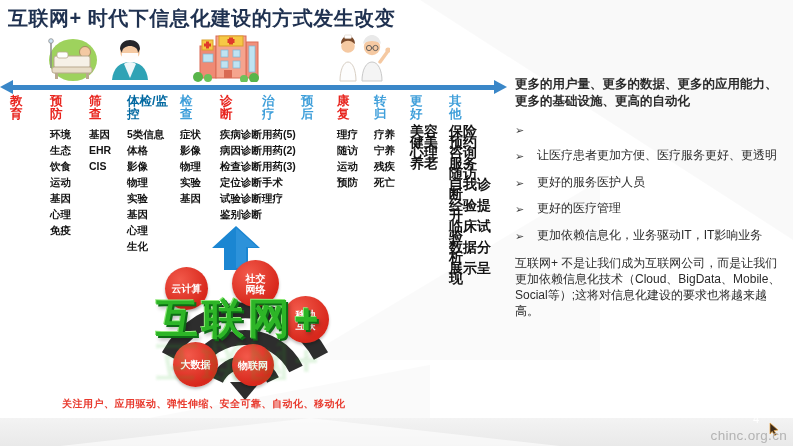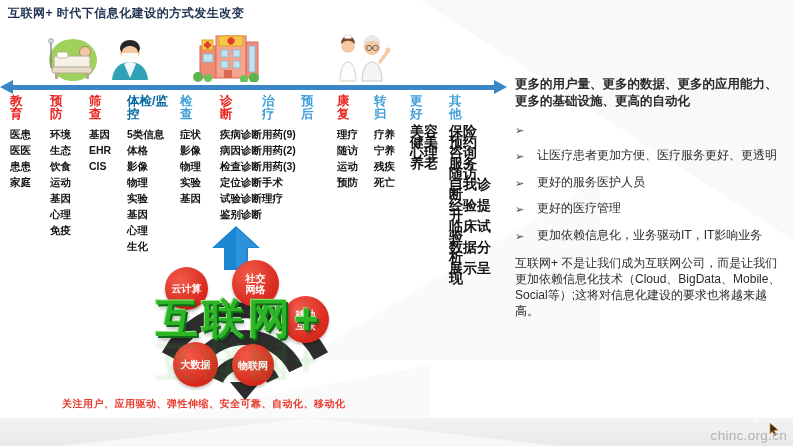--- a/index.html
+++ b/index.html
@@ -17,21 +17,21 @@
   .facet.f3{left:0;top:330px;width:430px;height:116px;
     background:rgba(0,0,0,.02);clip-path:polygon(0 100%,100% 30%,100% 100%);}
   .facet.f4{left:0;top:418px;width:793px;height:28px;
     background:linear-gradient(#f3f3f3,#e9e9e9);}
   .facet.f5{left:60px;top:418px;width:500px;height:28px;
     background:rgba(255,255,255,.6);clip-path:polygon(0 100%,50% 0,100% 100%);}
 
   
   .slide-title{
     position:absolute;left:8px;top:5px;width:560px;
-    font-size:12px;font-weight:900;color:var(--title,#1f3150);
+    font-size:20px;font-weight:900;color:var(--title,#1f3150);
     letter-spacing:.5px;
   }
 
   
   .illus{position:absolute;}
   .illus svg{display:block;}
 
   
   .tl-line{position:absolute;left:10px;top:85px;width:486px;height:5px;
     background:var(--arrow,#3a87c8);border-radius:2px;}
@@ -161,26 +161,20 @@
 </div>
 
 <div class="tl-line"></div>
 <div class="tl-head left"></div>
 <div class="tl-head right"></div>
 
 <div id="timeline-columns">
     <div class="col" style="left: 10px; width: 36px;">
       <div class="hd" style="color: rgb(232, 37, 31);">教
 育</div>
-      <div class="its">
-        <div class="it">医患</div>
-        <div class="it">医医</div>
-        <div class="it">患患</div>
-        <div class="it">家庭</div>
-      </div>
     </div>
     <div class="col" style="left: 50px; width: 36px;">
       <div class="hd" style="color: rgb(232, 37, 31);">预
 防</div>
       <div class="its">
         <div class="it">环境</div>
         <div class="it">生态</div>
         <div class="it">饮食</div>
         <div class="it">运动</div>
         <div class="it">基因</div>
@@ -231,21 +225,21 @@
         <div class="it">检查诊断</div>
         <div class="it">定位诊断</div>
         <div class="it">试验诊断</div>
         <div class="it">鉴别诊断</div>
       </div>
     </div>
     <div class="col" style="left: 262px; width: 44px;">
       <div class="hd" style="color: rgb(63, 159, 218);">治
 疗</div>
       <div class="its">
-        <div class="it">用药(9)</div>
+        <div class="it">用药(5)</div>
         <div class="it">用药(2)</div>
         <div class="it">用药(3)</div>
         <div class="it">手术</div>
         <div class="it">理疗</div>
       </div>
     </div>
     <div class="col" style="left: 301px; width: 30px;">
       <div class="hd" style="color: rgb(63, 159, 218);">预
 后</div>
     </div>

